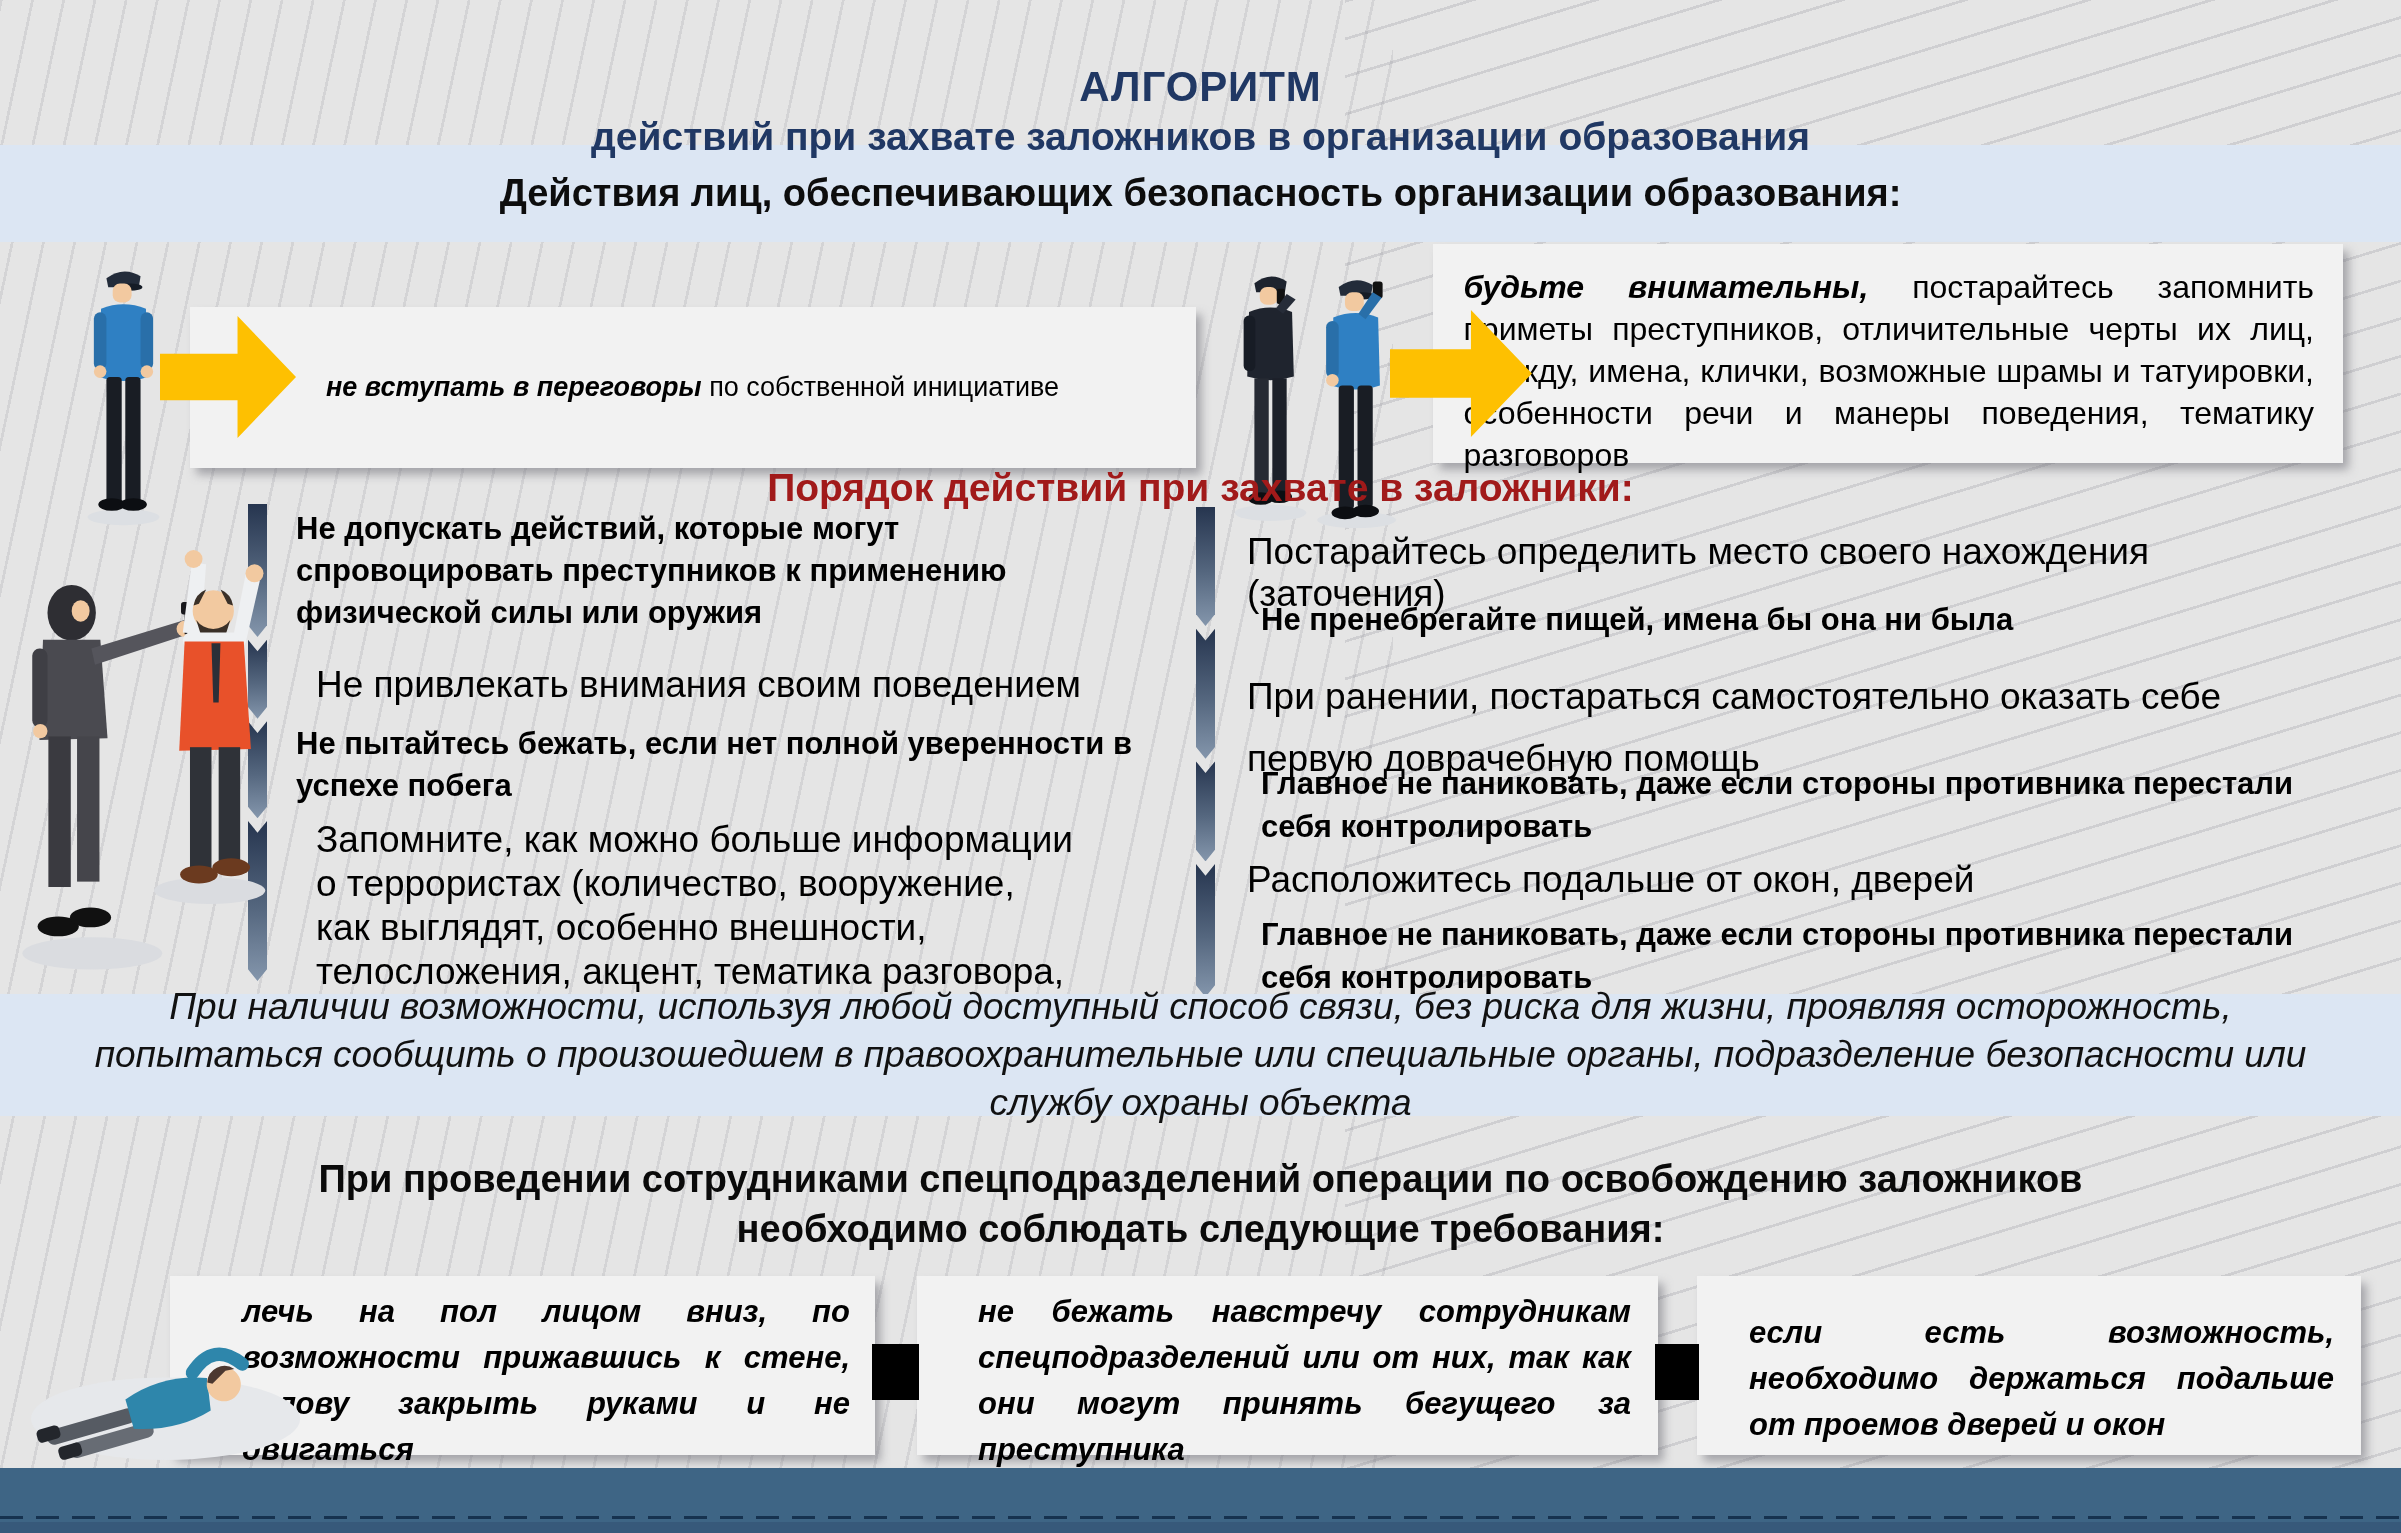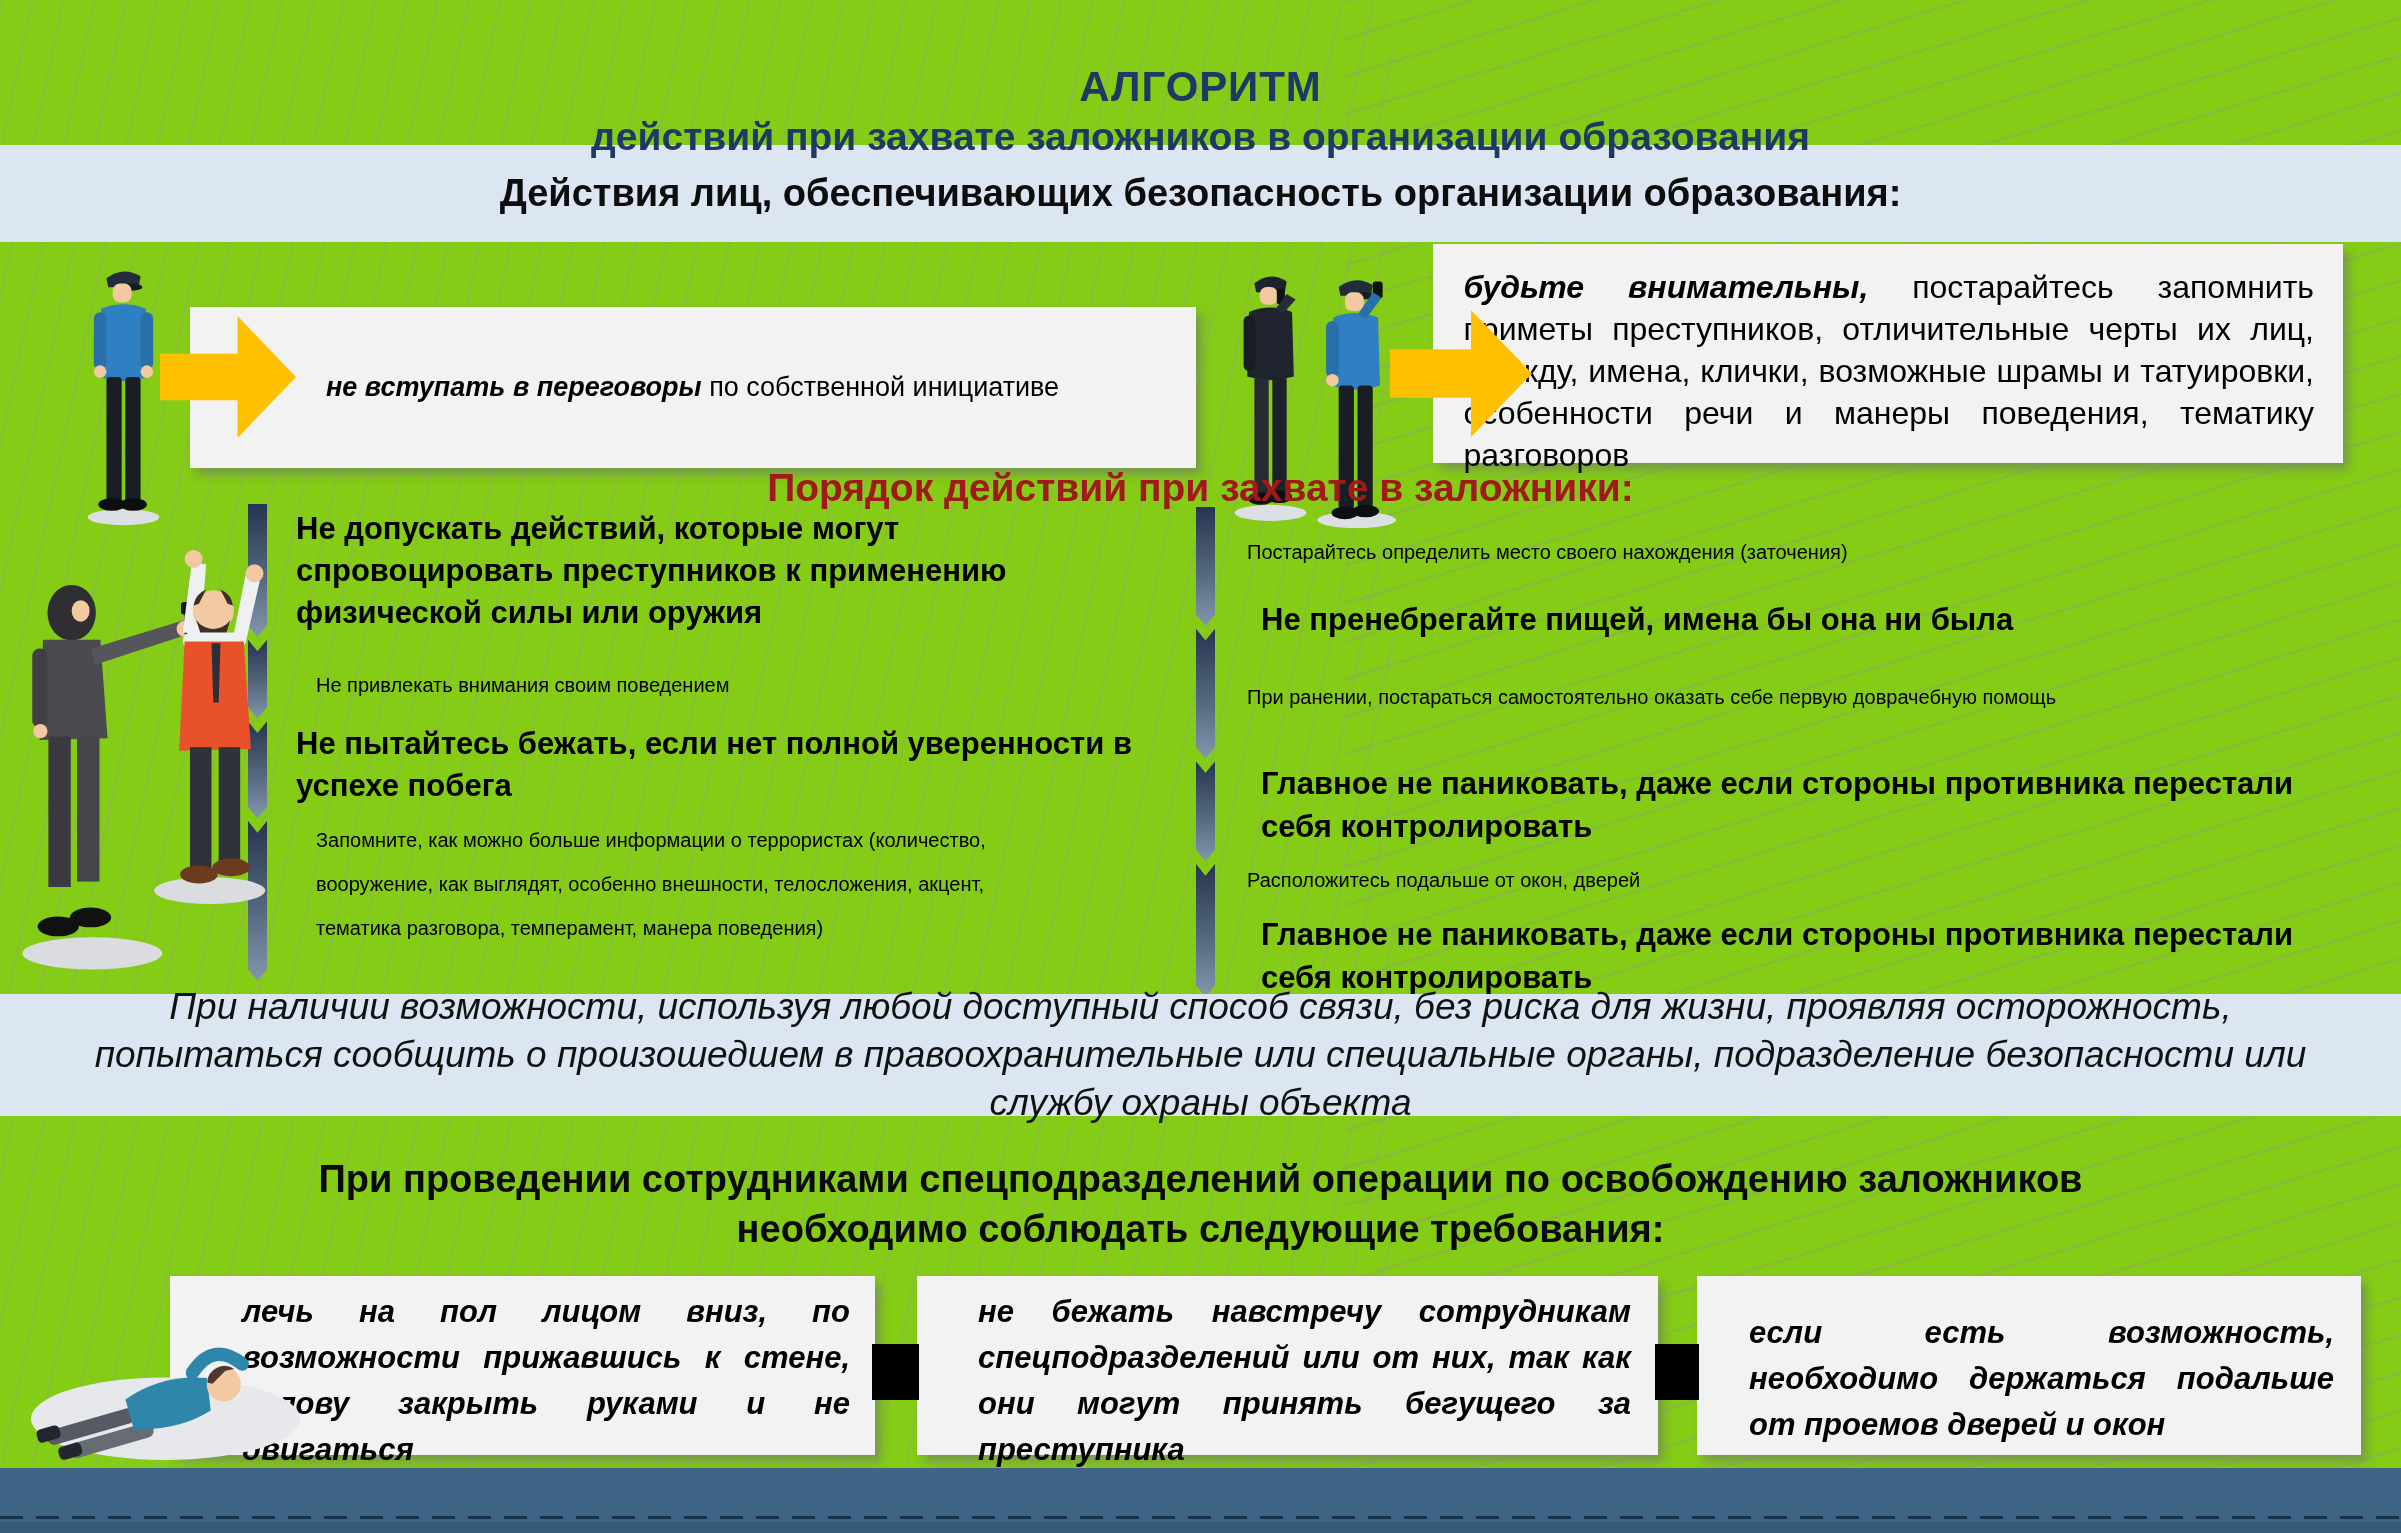--- a/index.html
+++ b/index.html
@@ -1,17 +1,17 @@
 <!DOCTYPE html>
 <html style="font-size:14.4px"><head>
 <meta charset="utf-8">
 <style>
   html,body{margin:0;padding:0;background:#888;}
   #page{
-    position:relative;width:2401px;height:1533px;background:#84cc16;
+    position:relative;width:2401px;height:1533px;background:#e5e5e5;
     font-family:"Liberation Sans",sans-serif;overflow:hidden;color:#000;
   }
   
   .tex{position:absolute;top:0;bottom:0;pointer-events:none;z-index:0;}
   .tex-left{left:0;width:58%;
     background:repeating-linear-gradient(102deg, rgba(150,150,158,.22) 0 2.7px, transparent 2.7px 30.5px);}
   .tex-right{right:0;width:44%;
     background:repeating-linear-gradient(163deg, rgba(140,140,150,.25) 0 2.7px, transparent 2.7px 36px);}
   .layer{position:absolute;z-index:2;}
 
@@ -33,21 +33,21 @@
 
   .capture-heading{left:0;width:100%;top:466px;text-align:center;font-size:39px;font-weight:bold;color:#a11a1a;}
 
   .vbar{position:absolute;width:19px;z-index:1;display:flex;flex-direction:column;gap:2.7px;}
   .vbar-left{left:248px;top:504px;height:477px;}
   .vbar-right{left:1196px;top:507px;height:492px;}
   .vseg{width:100%;background:linear-gradient(180deg,#26354f 0%,#55677f 55%,#8496ac 100%);
     clip-path:polygon(0 0,100% 0,100% calc(100% - 11.7px),50% 100%,0 calc(100% - 11.7px));}
   .vseg+.vseg{clip-path:polygon(0 0,50% 11.7px,100% 0,100% calc(100% - 11.7px),50% 100%,0 calc(100% - 11.7px));}
 
-  .item{position:absolute;z-index:2;font-size:20px;line-height:42px;}
+  .item{position:absolute;z-index:2;font-size:37px;line-height:42px;}
   .item.b{font-weight:bold;font-size:31px;}
   .il1{left:296px;top:508px;width:861px;}
   .il2{left:316px;top:664px;width:834px;}
   .il3{left:296px;top:723px;width:888px;}
   .il4{left:316px;top:818px;width:758px;line-height:44px;}
   .ir1{left:1247px;top:531px;width:1059px;}
   .ir2{left:1261px;top:599px;width:1041px;}
   .ir3{left:1247px;top:666px;width:1041px;line-height:62px;}
   .ir4{left:1261px;top:762px;width:1054px;line-height:43px;}
   .ir5{left:1247px;top:859px;width:1032px;}

